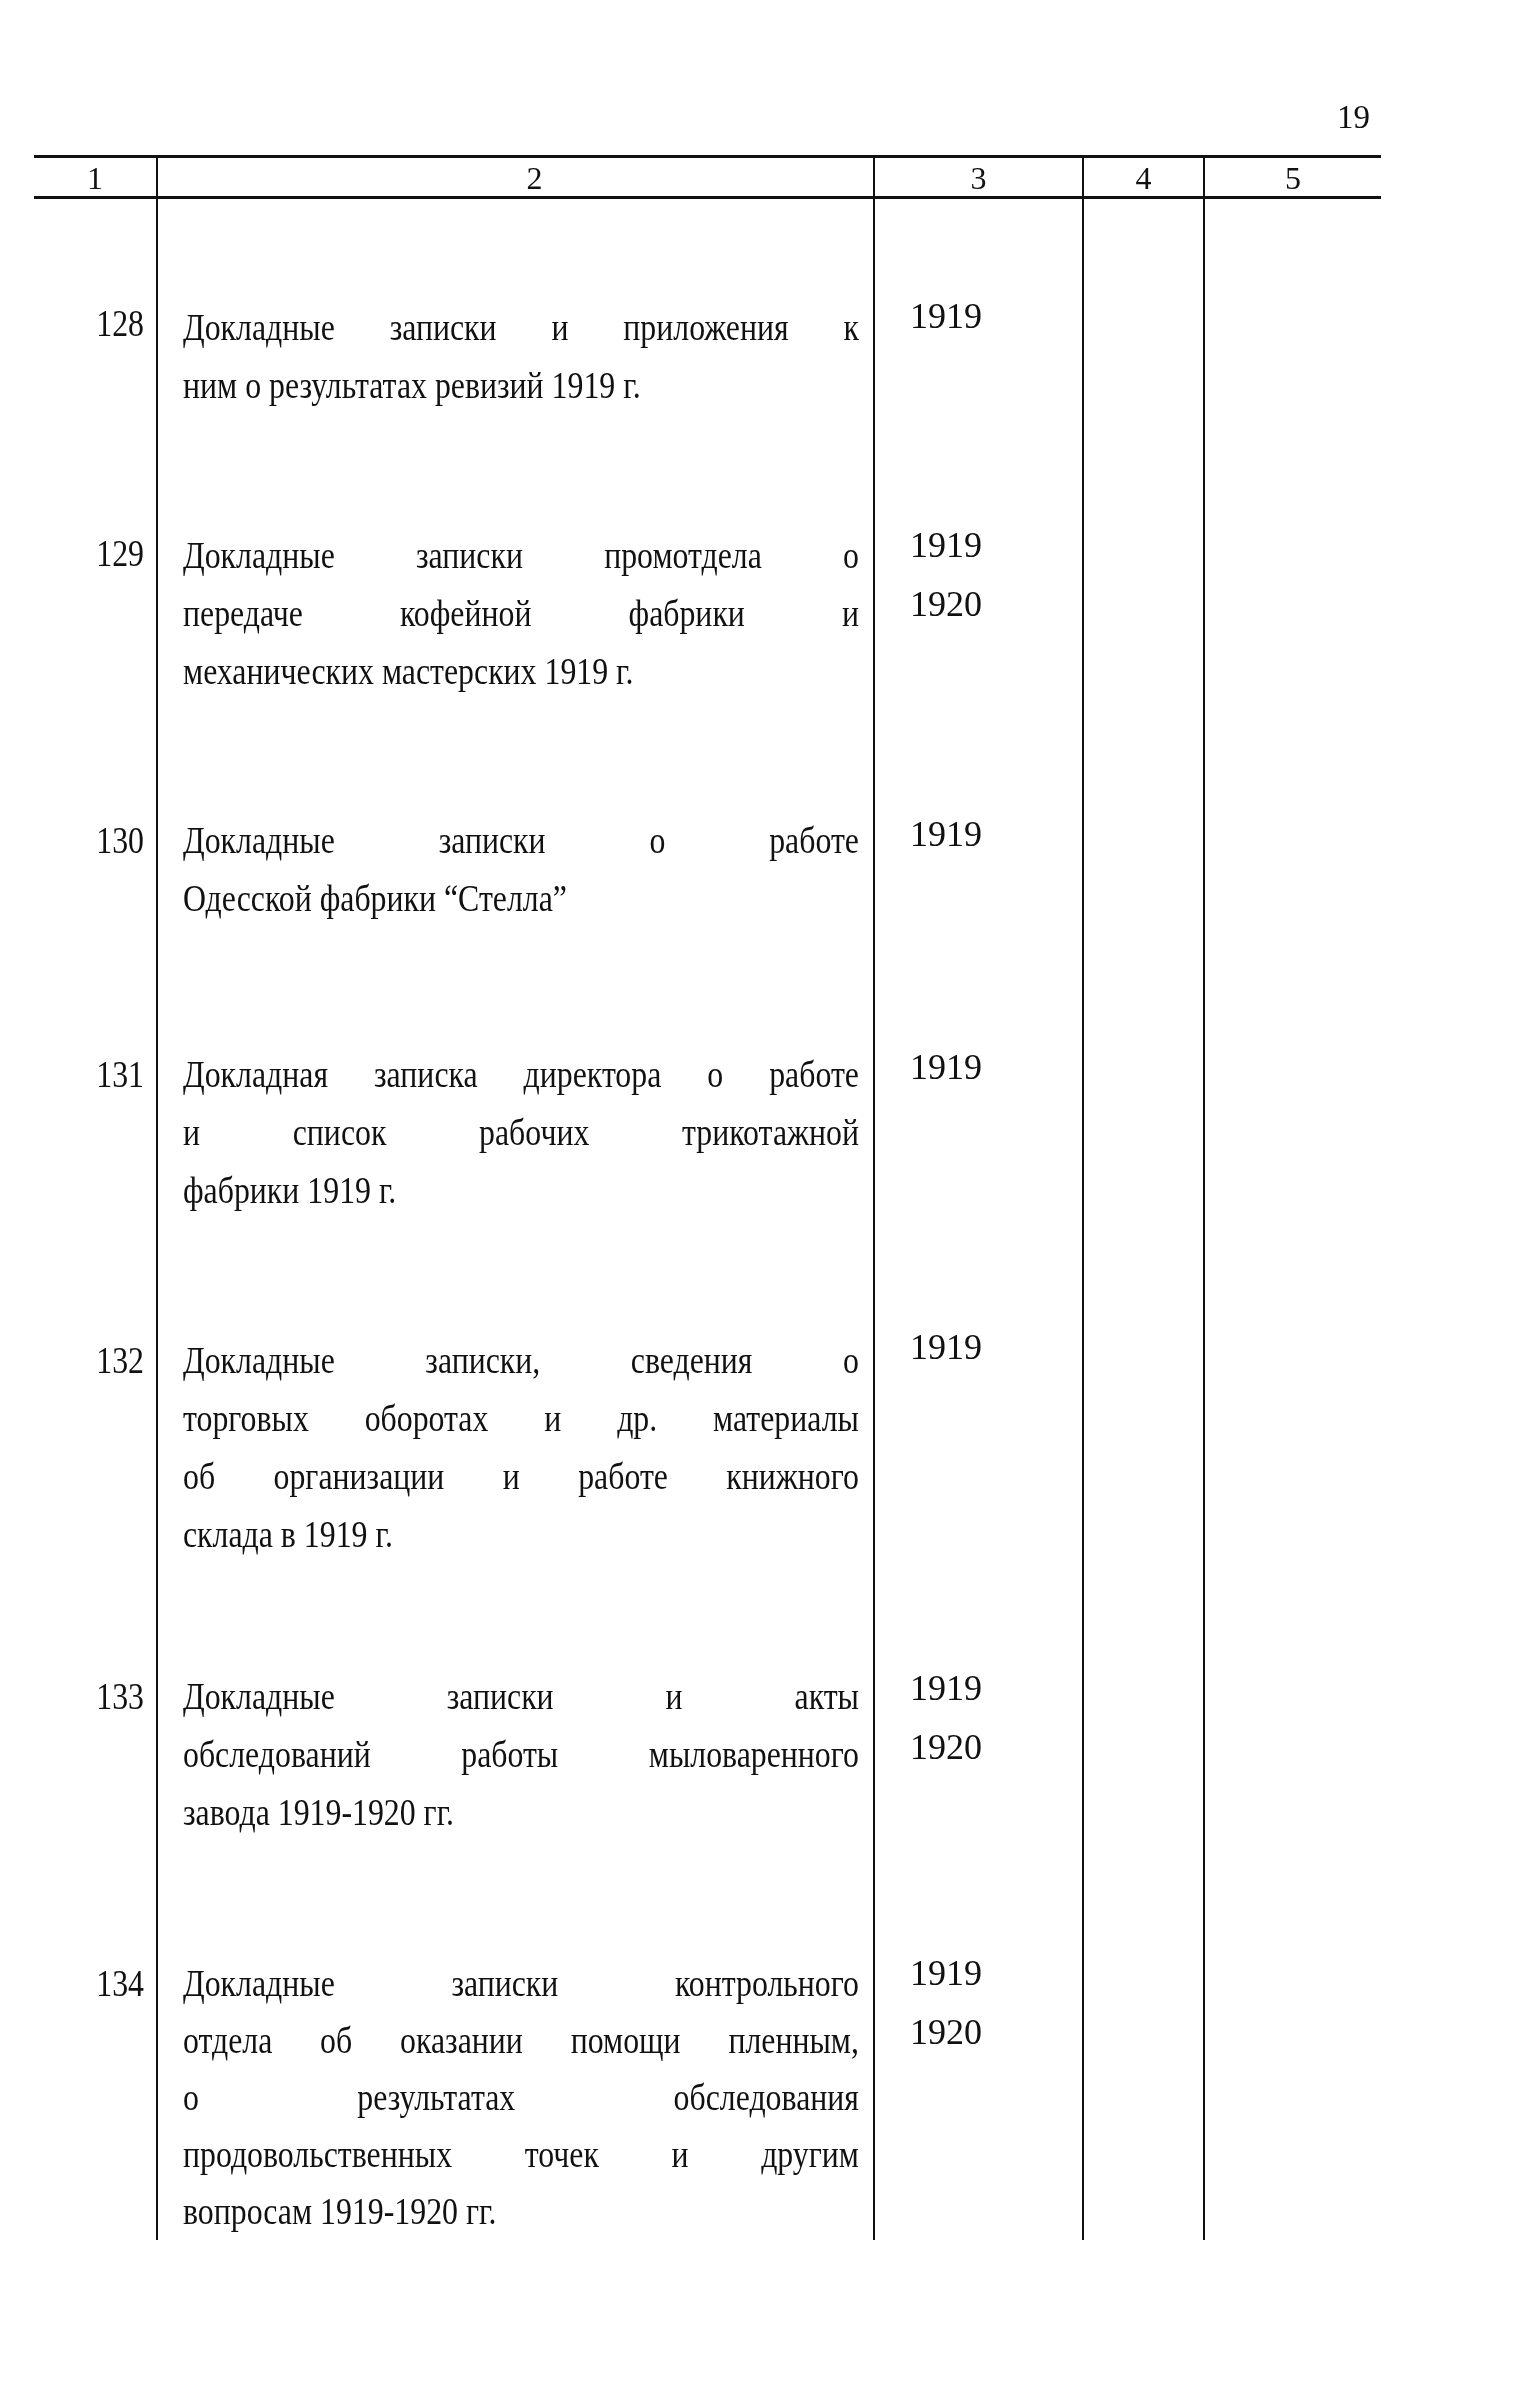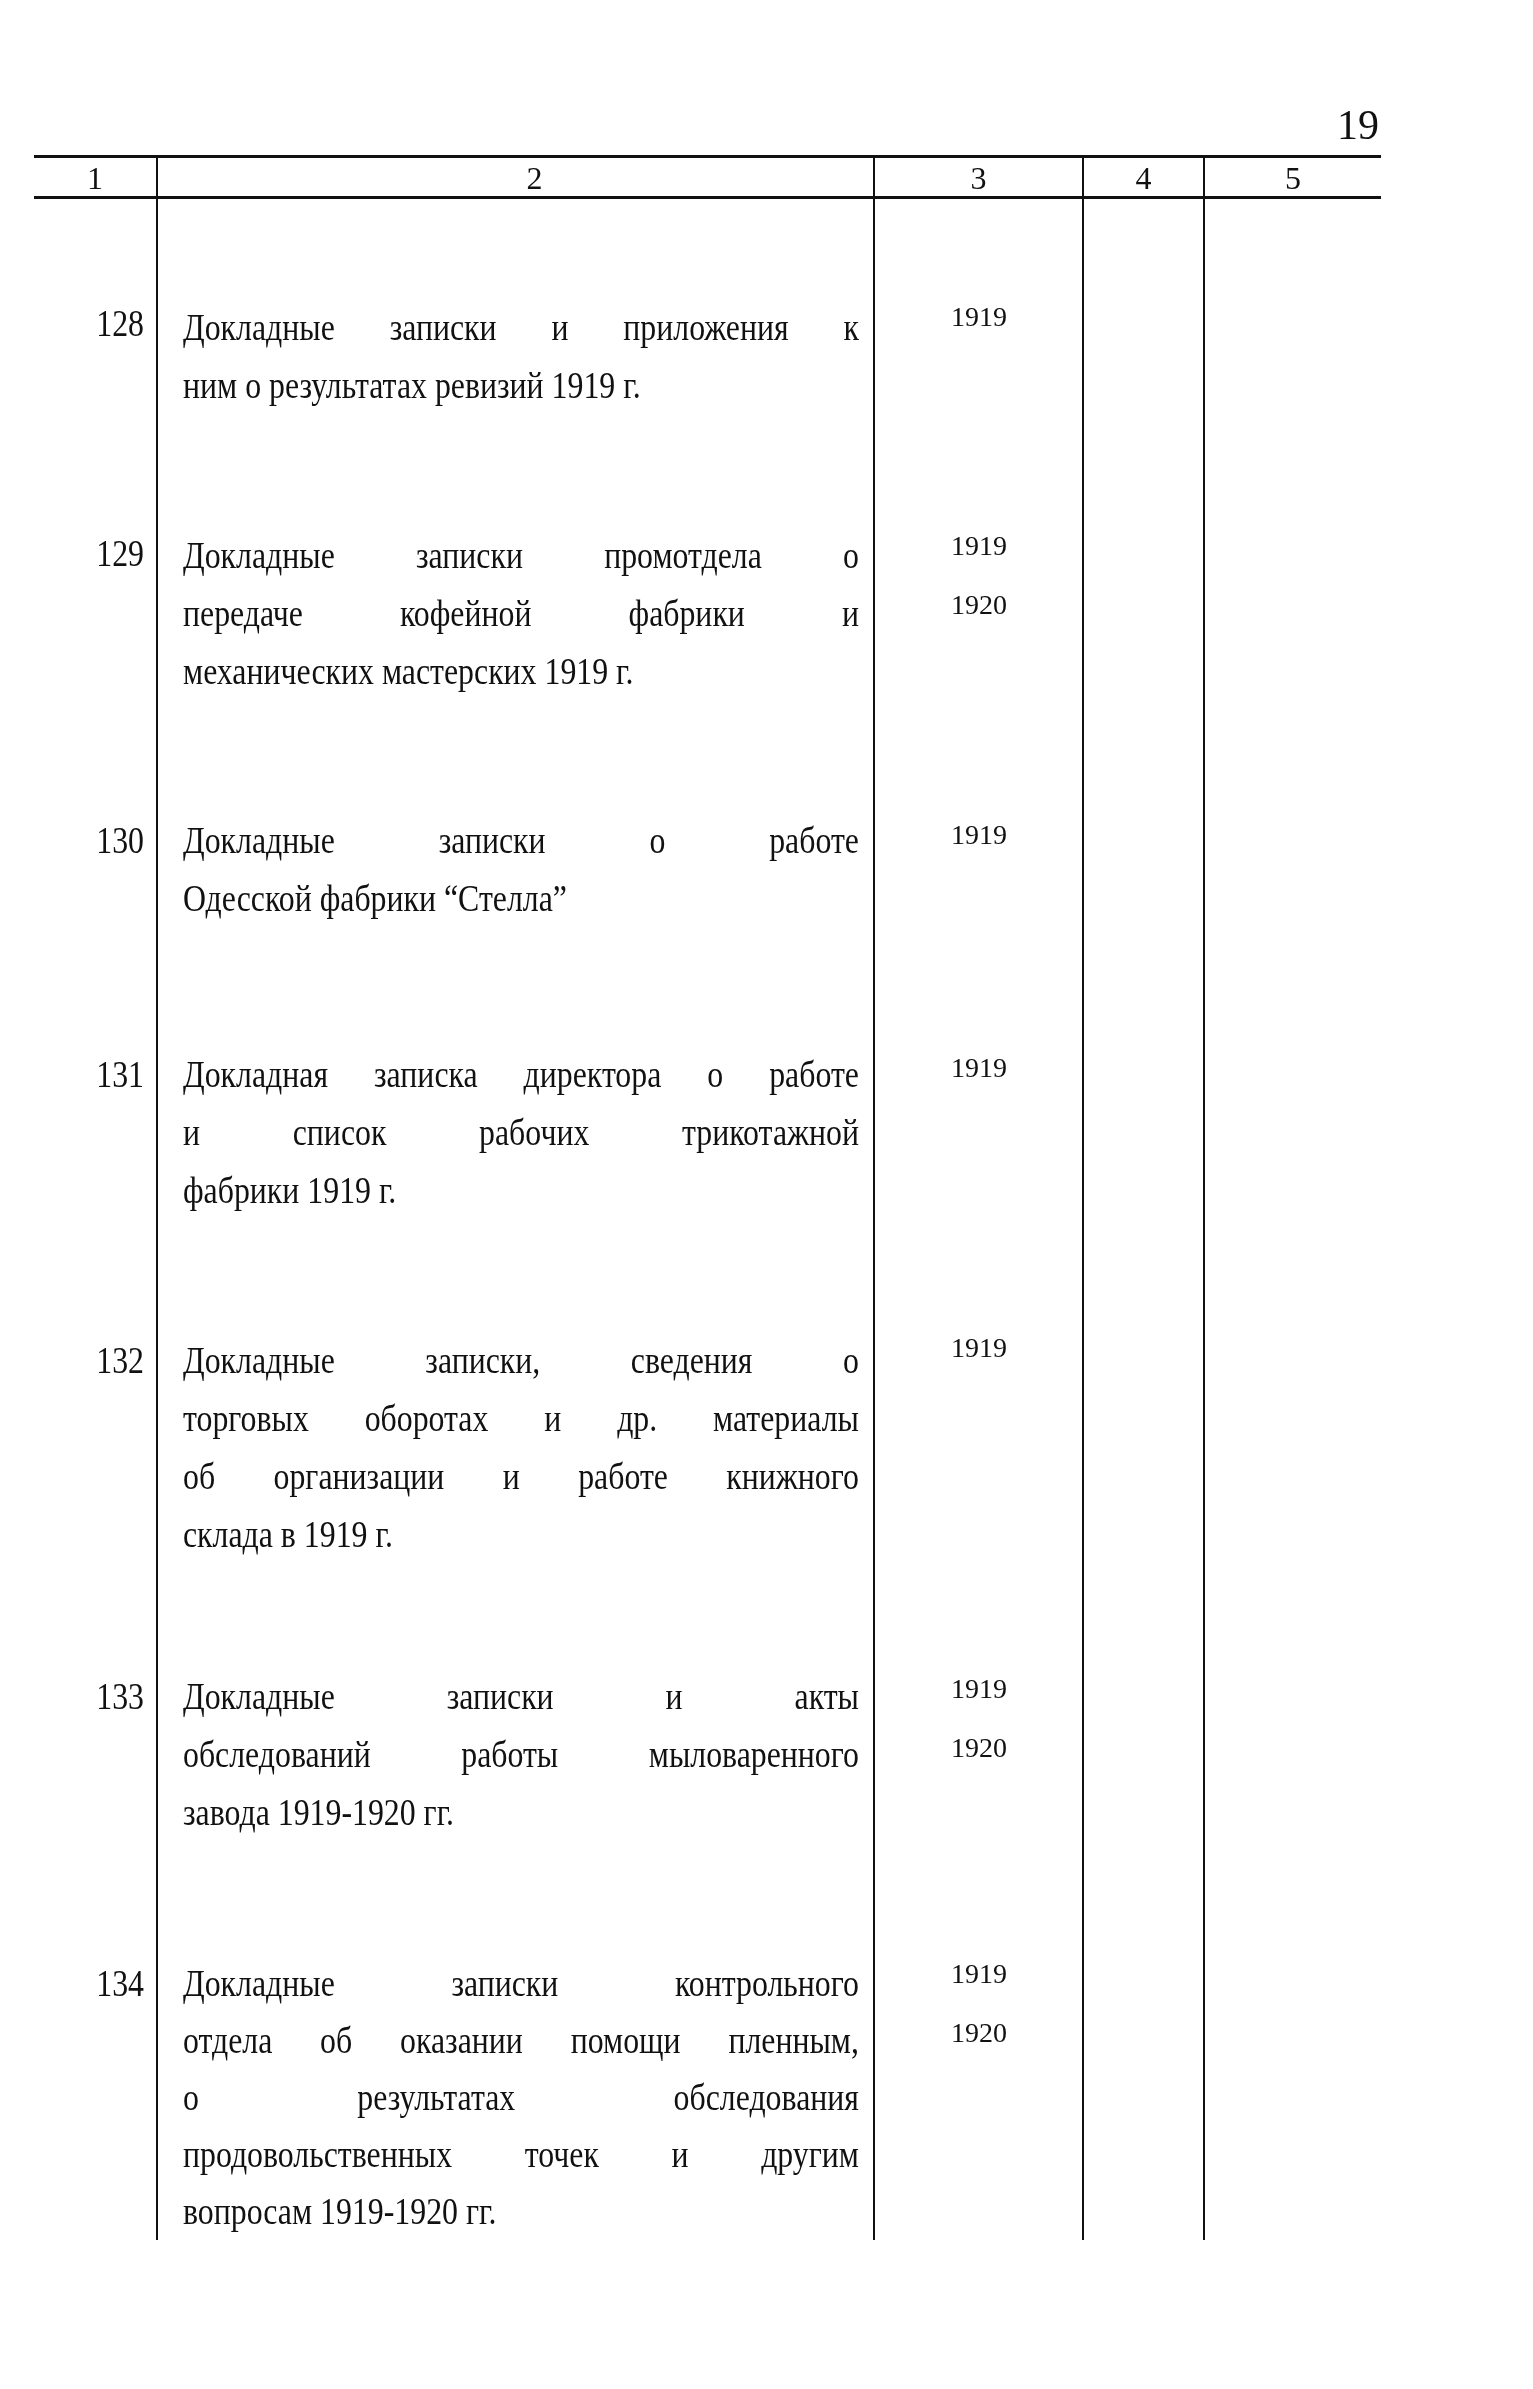--- a/index.html
+++ b/index.html
@@ -1,28 +1,28 @@
 <!DOCTYPE html>
 <html style="font-size:11px"><head>
 <meta charset="utf-8">
 <style>
   html, body { margin: 0; padding: 0; background: #ffffff; }
   body { width: 1534px; height: 2389px; position: relative; overflow: hidden;
          font-family: "Liberation Serif", "DejaVu Serif", serif; color: #111111; }
-  .page-number { position: absolute; left: 1337px; top: 106px; font-size: 42px; line-height: 39px; }
+  .page-number { position: absolute; left: 1337px; top: 98px; font-size: 33px; line-height: 39px; }
   .hline { position: absolute; left: 34px; width: 1347px; height: 2.8px; background: #111; }
   .vline { position: absolute; width: 2.1px; background: #111; }
   .hdr { position: absolute; top: 160px; height: 36px; line-height: 36px; font-size: 32px; text-align: center; }
   .row-num { position: absolute; left: 41px; width: 103px; text-align: right; font-size: 37px; line-height: 58px;
              transform: scaleX(0.86); transform-origin: right center; }
   .desc { position: absolute; left: 183px; width: 786px; font-size: 37px; line-height: 58px;
           text-align: justify; text-align-last: left; transform: scaleX(0.86); transform-origin: left top; }
   .desc .line { display: block; text-align: justify; text-align-last: justify; white-space: nowrap; }
   .desc .line.last { text-align-last: left; }
-  .years { position: absolute; left: 910px; width: 138px; font-size: 28px; line-height: 59px; text-align: center; }
+  .years { position: absolute; left: 910px; width: 138px; font-size: 36px; line-height: 59px; }
   .years span { display: block; }
 </style>
 </head>
 <body>
 
 <div class="page-number">19</div>
 
 <div>
   <div class="hline" style="top:155px;"></div>
   <div class="hline" style="top:196px;"></div>

